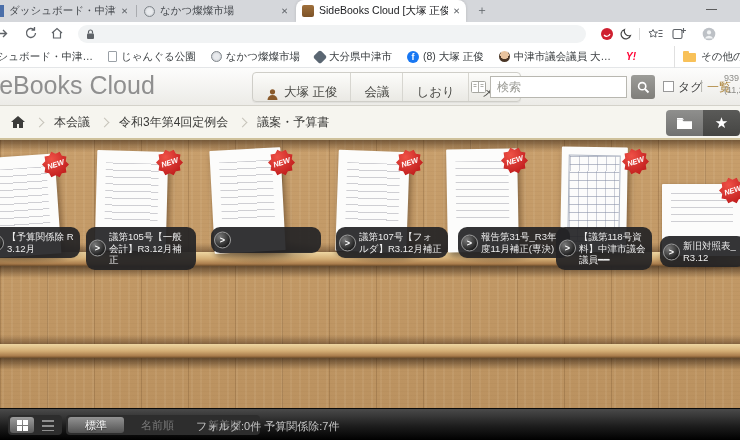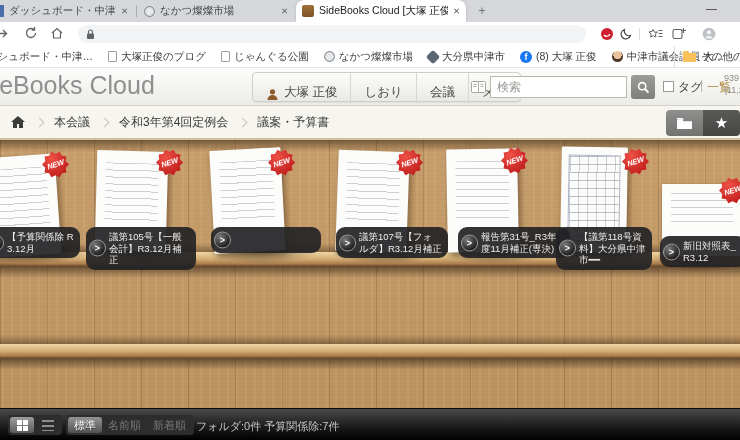--- a/index.html
+++ b/index.html
@@ -128,21 +128,21 @@
              padding:2px; display:flex; gap:2px; }
   .vbtn { width:24px; height:16px; border-radius:3px; display:flex; align-items:center; justify-content:center; }
   .vbtn.active { background:linear-gradient(#9d9d9d,#5c5c5c); }
   .grid-glyph { width:11px; height:11px;
     background-image:linear-gradient(#fff,#fff),linear-gradient(#fff,#fff),linear-gradient(#fff,#fff),linear-gradient(#fff,#fff);
     background-position:0 0,6px 0,0 6px,6px 6px; background-size:5px 5px; background-repeat:no-repeat; }
   .list-glyph { width:12px; height:11px;
     background:repeating-linear-gradient(to bottom,#8f8f8f 0 2px, rgba(255,255,255,0) 2px 5px); }
   .sortgrp { position:absolute; left:66px; top:6px; height:20px; background:#2d2d2d; border-radius:4px;
              padding:2px; display:flex; }
-  .sopt { padding:0 6px; line-height:16px; font-size:11px; color:#787878; border-radius:3px; white-space:nowrap; }
+  .sopt { padding:0 17px; line-height:16px; font-size:11px; color:#787878; border-radius:3px; white-space:nowrap; }
   .sopt.active { background:linear-gradient(#939393,#525252); color:#fff; text-shadow:0 1px 1px rgba(0,0,0,.6); }
   .fcounts { position:absolute; left:196px; top:10px; font-size:11px; color:#c6c6c6; white-space:nowrap; }
 
   svg { display:block; }
 </style>
 </head>
 <body>
 
 <div id="screen">
 
@@ -220,24 +220,20 @@
           <circle cx="7" cy="7" r="6.3" fill="#bdc1c6"></circle>
           <circle cx="7" cy="5.4" r="2.1" fill="#f1f3f4"></circle>
           <path d="M2.8 11.5a4.6 4.6 0 0 1 8.4 0" fill="#f1f3f4"></path>
         </svg>
     </span>
   </div>
 
   <div class="bookmarks">
     <span class="bm" style="margin-left:-28px;">
       <span>ダッシュボード・中津…</span>
-    </span>
-    <span class="bm">
-      <span class="bm-page"></span>
-      <span>大塚正俊のブログ</span>
     </span>
     <span class="bm">
       <span class="bm-page"></span>
       <span>じゃんぐる公園</span>
     </span>
     <span class="bm">
       <span class="bm-globe"></span>
       <span>なかつ燦燦市場</span>
     </span>
     <span class="bm">
@@ -266,24 +262,24 @@
     <div class="logo">SideBooks Cloud</div>
     <div class="hgroup">
       <span class="hbtn">
         <svg width="13" height="13" viewBox="0 0 13 13">
             <circle cx="6.5" cy="3.8" r="2.6" fill="#8a5a2b"></circle>
             <path d="M1.5 12a5 5 0 0 1 10 0z" fill="#8a5a2b"></path>
           </svg>
         <span>大塚 正俊</span>
       </span>
       <span class="hbtn">
+        <span>会議</span>
+      </span>
+      <span class="hbtn">
         <span>しおり</span>
-      </span>
-      <span class="hbtn">
-        <span>会議</span>
       </span>
       <span class="hbtn">
         <span>メモ</span>
       </span>
     </div>
     <span style="position:absolute;left:471px;top:13px;">
       <svg width="15" height="12" viewBox="0 0 15 12">
           <rect x="0.5" y="0.5" width="14" height="11" rx="1" fill="#fff" stroke="#a6a6a0"></rect>
           <path d="M7.5 1v10M2.5 3.5h3M2.5 5.5h3M9.5 3.5h3M9.5 5.5h3" stroke="#a6a6a0" stroke-width="0.9"></path>
         </svg>
@@ -407,21 +403,21 @@
     <div class="doc-label" style="left:336px;top:87px;width:112px;">
       <span class="open-btn">&gt;</span>
       <span>議第107号【フォルダ】R3.12月補正</span>
     </div>
     <div class="doc-label" style="left:458px;top:87px;width:112px;">
       <span class="open-btn">&gt;</span>
       <span>報告第31号_R3年度11月補正(専決)</span>
     </div>
     <div class="doc-label" style="left:556px;top:87px;width:96px;">
       <span class="open-btn">&gt;</span>
-      <span>【議第118号資料】大分県中津市━━</span>
+      <span>【議第118号資料】中津市議会議員━━</span>
     </div>
     <div class="doc-label" style="left:660px;top:96px;width:86px;">
       <span class="open-btn">&gt;</span>
       <span>新旧対照表_R3.12</span>
     </div>
   </div>
 
   <div class="footer">
     <div class="viewgrp">
       <span class="vbtn active">

